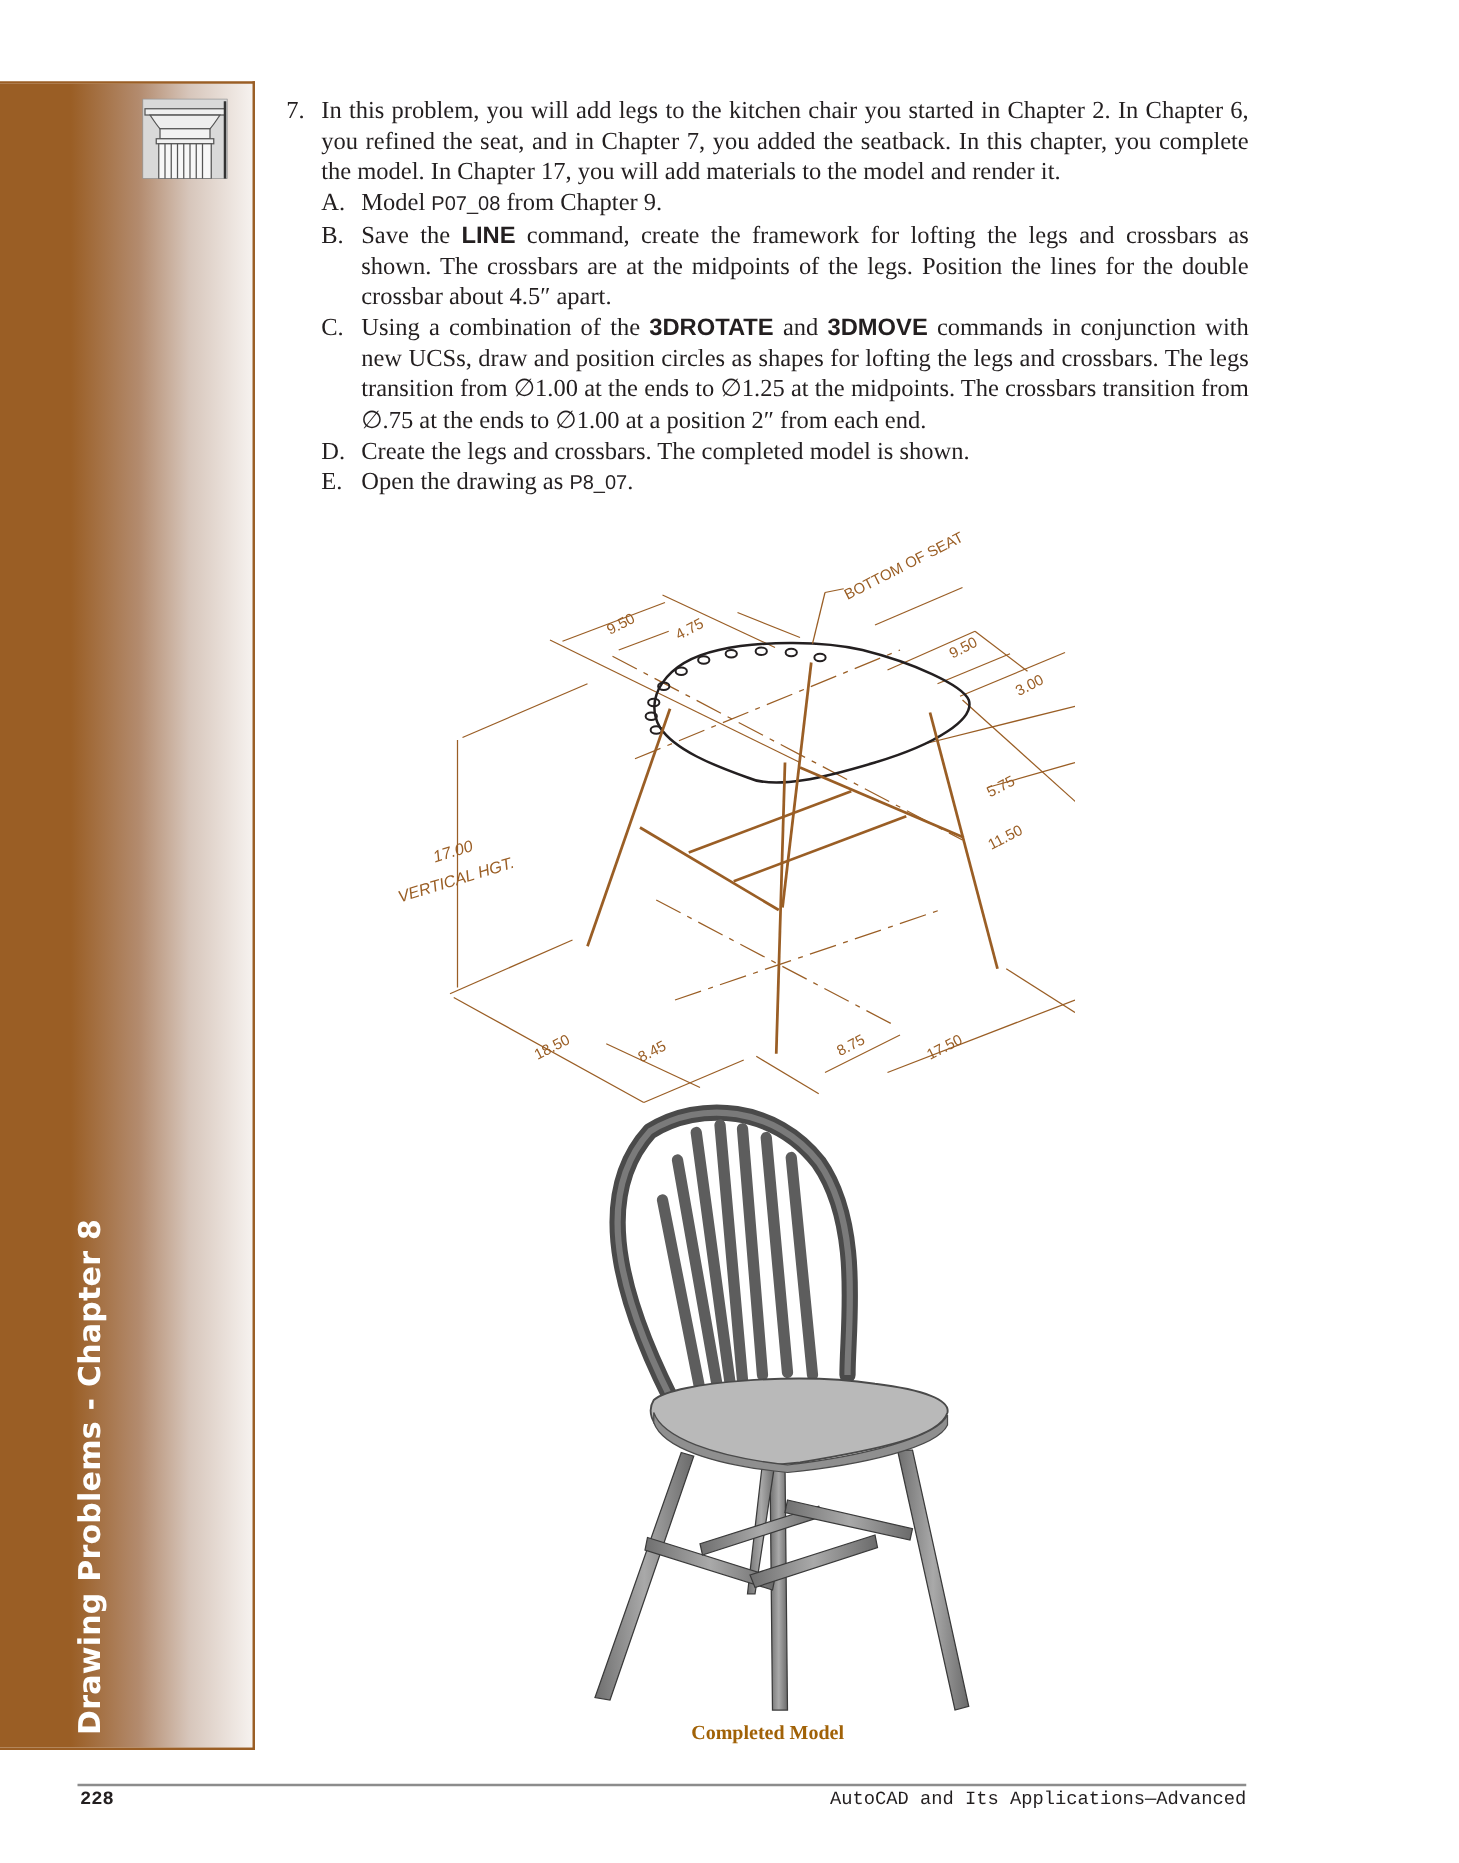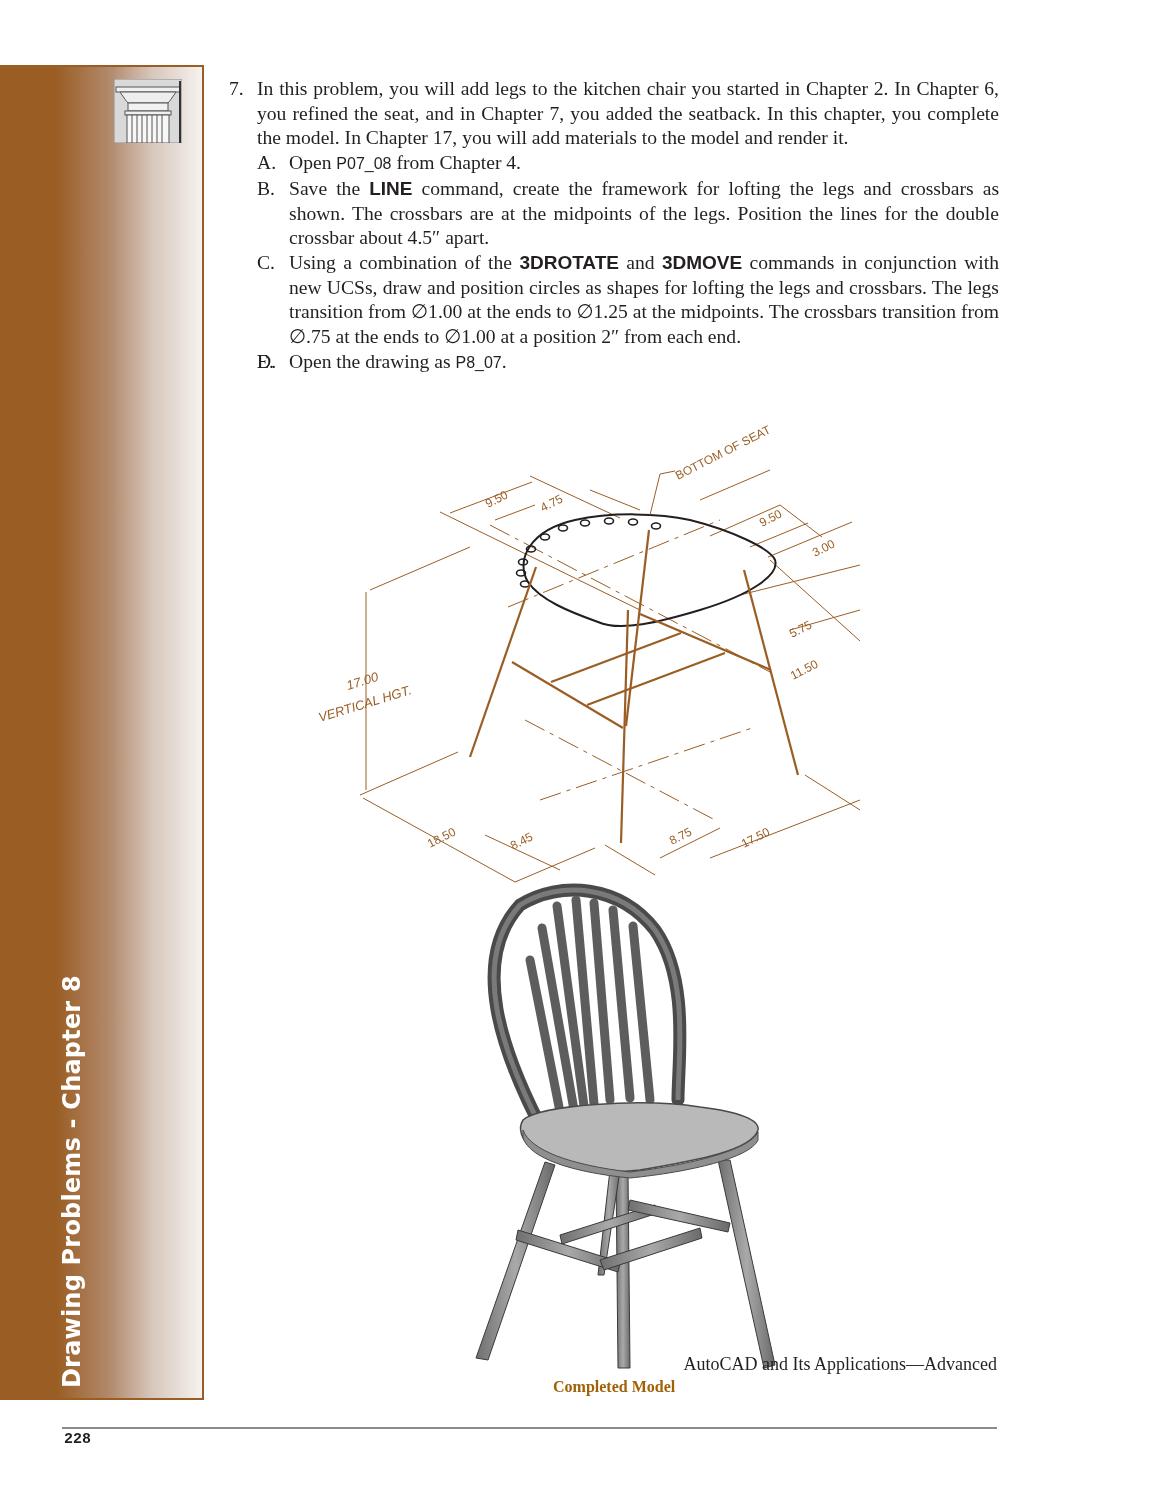--- a/index.html
+++ b/index.html
@@ -20,21 +20,21 @@
   .sub { position:relative; padding-left:60px; text-align:justify; }
   .sub-label { position:absolute; left:28px; top:0; }
   .cmd { font-family:"Liberation Sans", sans-serif; font-weight:bold; font-size:19px; }
   .file { font-family:"Liberation Sans", sans-serif; font-size:16px; }
   .figure { position:absolute; left:300px; top:420px; width:560px; height:480px; }
   .chair { position:absolute; left:440px; top:880px; width:360px; height:500px; }
   .caption { position:absolute; left:553px; top:1378px; font-family:"Liberation Serif", serif; font-weight:bold;
              font-size:16px; color:#a16207; }
   .footer-rule { position:absolute; left:62px; top:1427px; width:935px; height:2px; background:#8c8c8c; }
   .page-num { position:absolute; left:64px; top:1431px; font-family:Liberation Mono, monospace; font-weight:bold; font-size:15px; }
-  .running-title { position:absolute; right:170px; top:1354px; font-family:Liberation Serif, serif; font-size:18px; }
+  .running-title { position:absolute; right:170px; top:1431px; font-family:Liberation Mono, monospace; font-size:15px; }
 </style>
 </head>
 <body>
 
 <div class="sidebar">
   <svg class="sidebar-icon" viewBox="0 0 68 64">
     <rect x="0" y="0" width="68" height="64" fill="#d9d9d9" stroke="#888" stroke-width="1"></rect>
     <rect x="2" y="8" width="64" height="5" fill="#f0f0f0" stroke="#555" stroke-width="1"></rect>
     <path d="M6 13 Q12 22 14 24 L54 24 Q56 22 62 13 Z" fill="#eeeeee" stroke="#555" stroke-width="1"></path>
     <rect x="14" y="24" width="40" height="8" fill="#f2f2f2" stroke="#555" stroke-width="1"></rect>
@@ -54,32 +54,33 @@
 </div>
 <div class="sidebar-title">Drawing Problems - Chapter 8</div>
 
 <div class="content">
   <div class="item">
     <span class="item-num">7.</span>
     <span>In this problem, you will add legs to the kitchen chair you started in Chapter 2. In Chapter 6, you refined the seat, and in Chapter 7, you added the seatback. In this chapter, you complete the model. In Chapter 17, you will add materials to the model and render it.</span>
   </div>
   <div class="sub">
     <span class="sub-label">A.</span>
-    <span>Open </span><span class="file">P07_08</span><span> from Chapter 4.</span>
+    <span>Model </span><span class="file">P07_08</span><span> from Chapter 9.</span>
   </div>
   <div class="sub">
     <span class="sub-label">B.</span>
     <span>Save the </span><span class="cmd">LINE</span><span> command, create the framework for lofting the legs and crossbars as shown. The crossbars are at the midpoints of the legs. Position the lines for the double crossbar about 4.5″ apart.</span>
   </div>
   <div class="sub">
     <span class="sub-label">C.</span>
     <span>Using a combination of the </span><span class="cmd">3DROTATE</span><span> and </span><span class="cmd">3DMOVE</span><span> commands in conjunction with new UCSs, draw and position circles as shapes for lofting the legs and crossbars. The legs transition from ∅1.00 at the ends to ∅1.25 at the midpoints. The crossbars transition from ∅.75 at the ends to ∅1.00 at a position 2″ from each end.</span>
   </div>
   <div class="sub">
     <span class="sub-label">D.</span>
+    <span>Create the legs and crossbars. The completed model is shown.</span>
   </div>
   <div class="sub">
     <span class="sub-label">E.</span>
     <span>Open the drawing as </span><span class="file">P8_07</span><span>.</span>
   </div>
 </div>
 
 <svg class="figure" viewBox="300 420 560 480" font-family="Liberation Sans, sans-serif" font-size="12" fill="none">
   <g stroke="#9a5e25" stroke-width="1">
 

